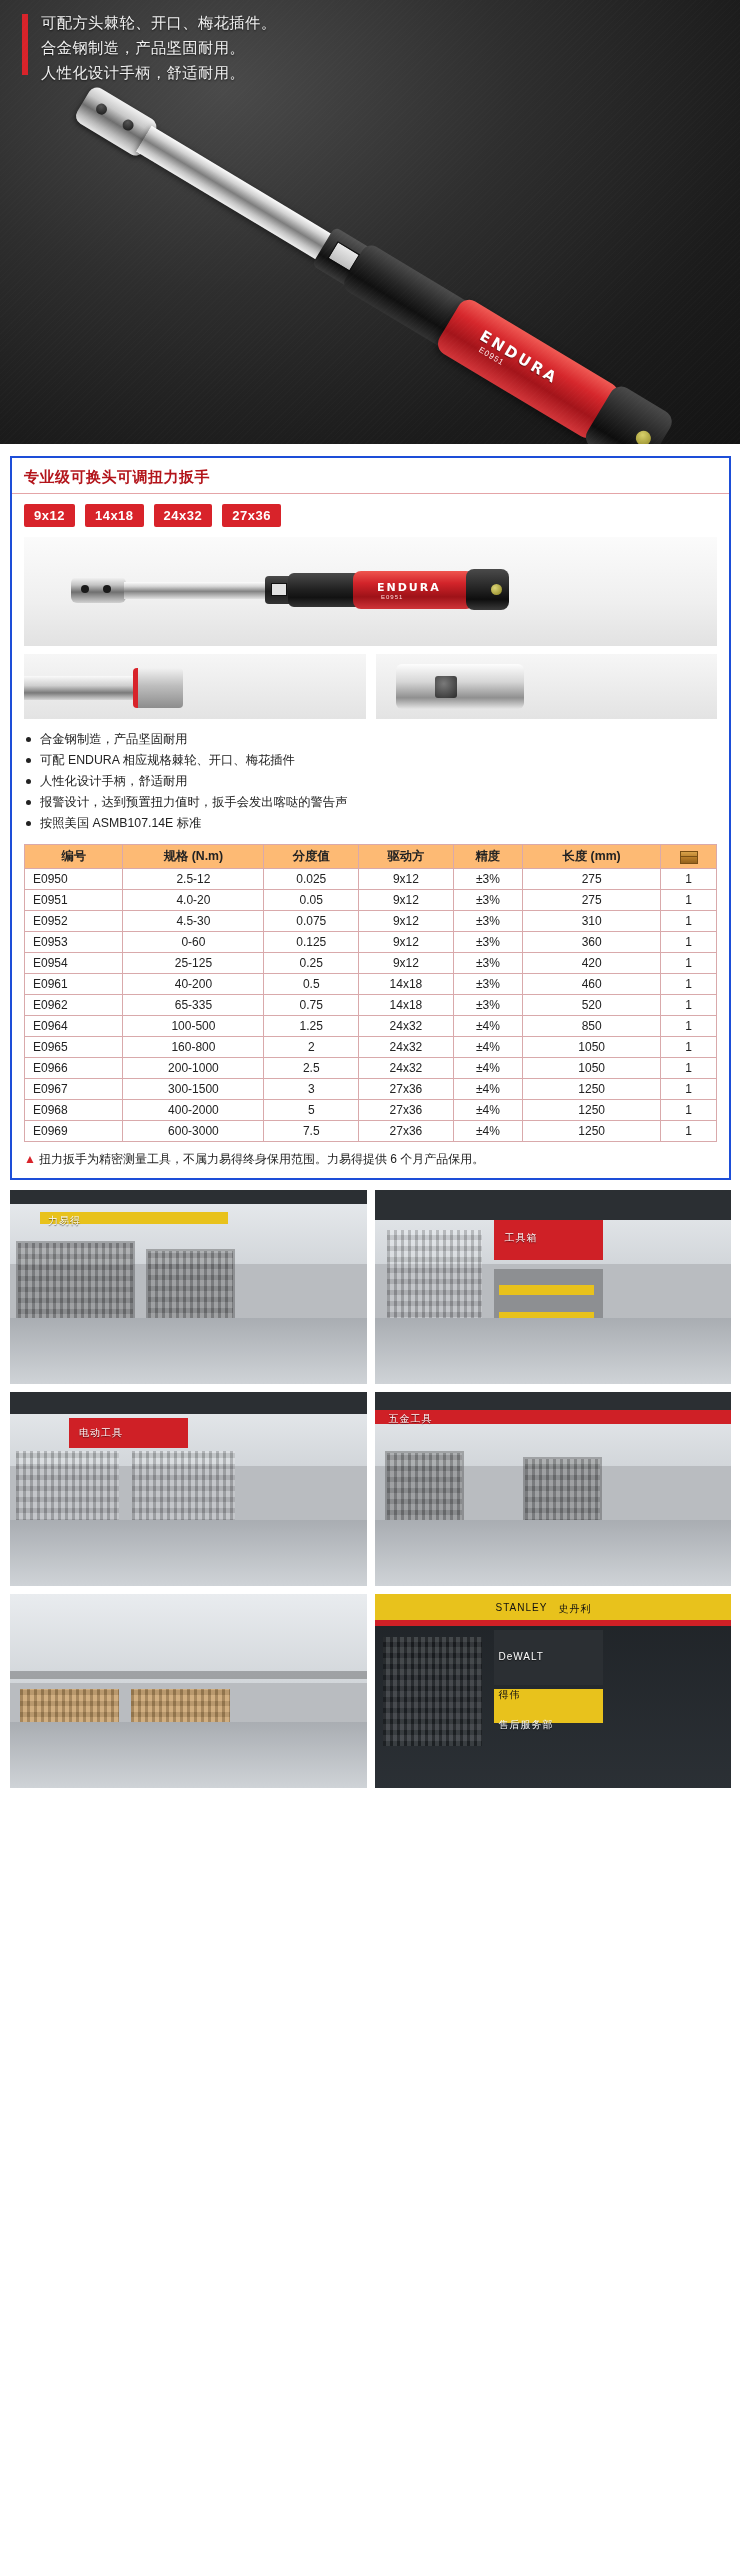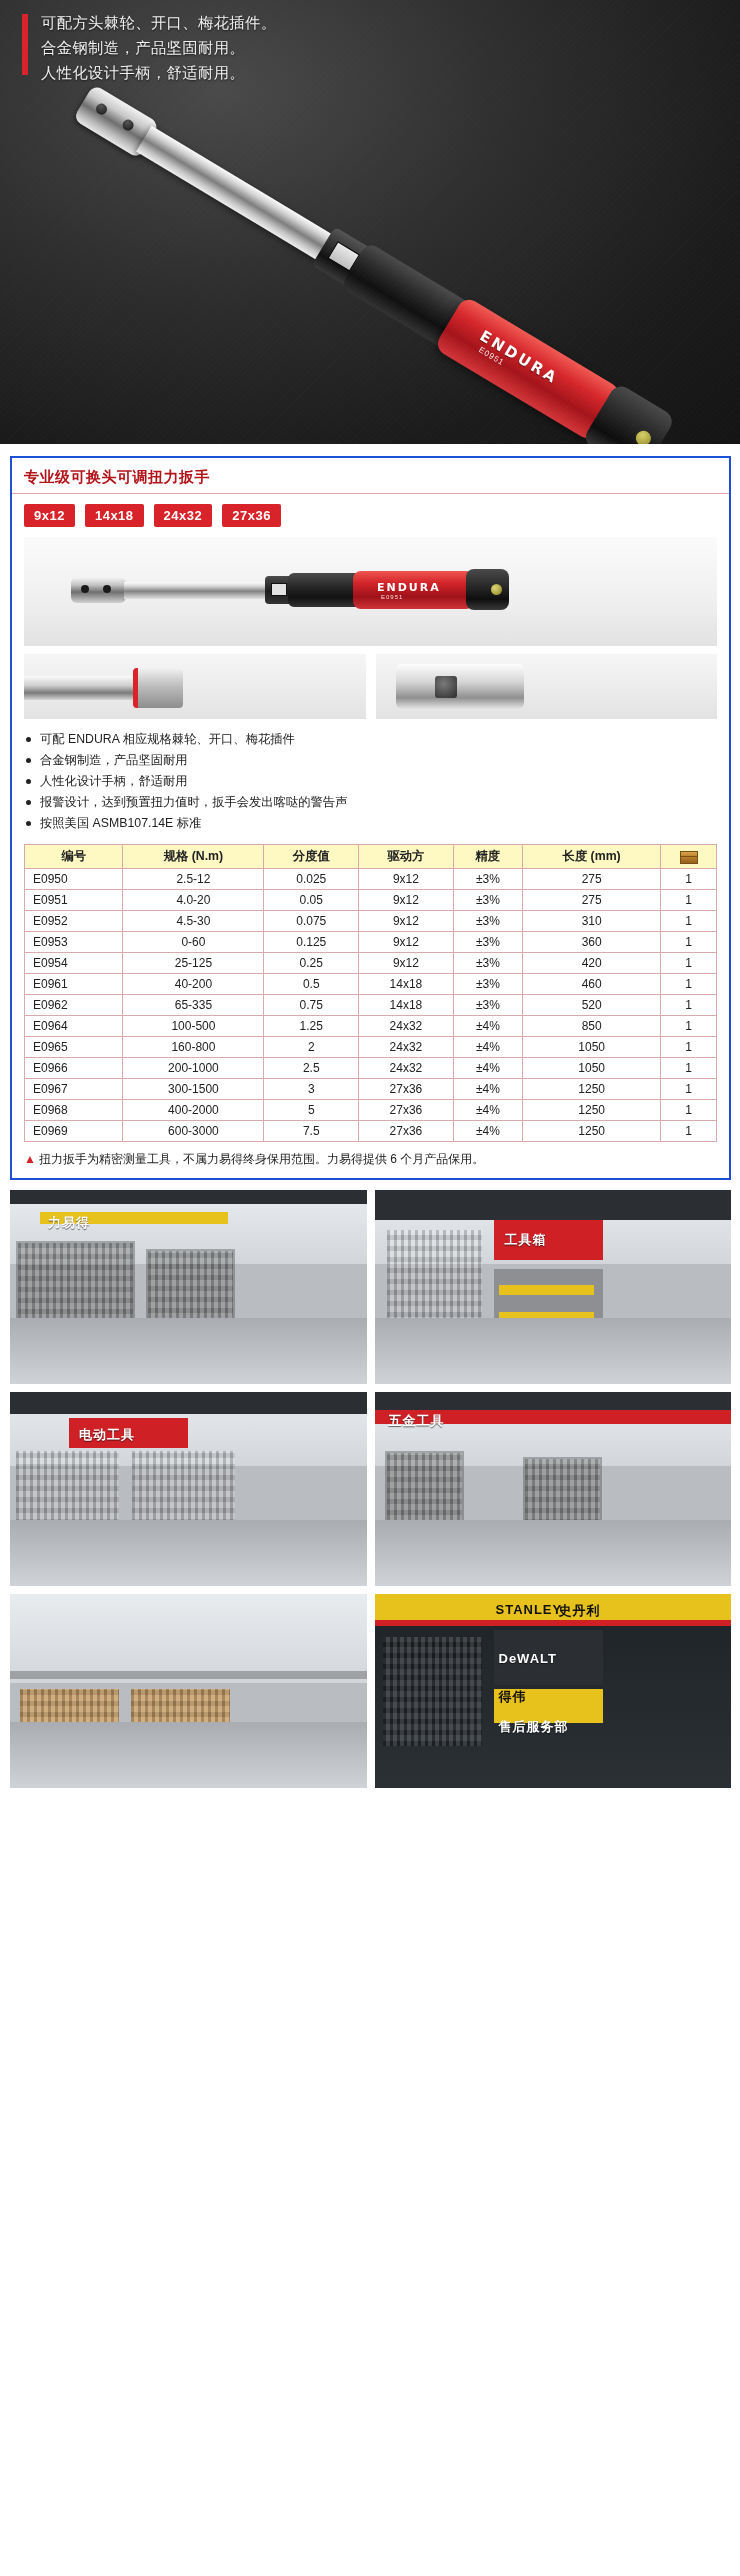--- a/index.html
+++ b/index.html
@@ -246,21 +246,21 @@
     border-collapse: collapse;
     font-size: 12px;
   }
   table.spec th, table.spec td {
     border: 1px solid #d9a9ab;
     padding: 3px 4px;
     text-align: center;
     color: #222;
   }
   table.spec thead th {
-    background: #fef9c3;
+    background: #fdba74;
     font-weight: bold;
     font-size: 12.3px;
   }
   table.spec td.code { text-align: left; padding-left: 8px; }
   table.spec td.code .new {
     color: #d8232a;
     font-style: italic;
     font-weight: bold;
     font-size: 10px;
     margin-left: 4px;
@@ -329,22 +329,22 @@
   }
   .photo .goods {
     position: absolute;
     background-image:
       repeating-linear-gradient(90deg, rgba(0,0,0,.18) 0 3px, rgba(255,255,255,.10) 3px 7px),
       repeating-linear-gradient(0deg, rgba(0,0,0,.12) 0 5px, rgba(255,255,255,.06) 5px 11px);
   }
   .photo .label {
     position: absolute;
     color: #fff;
-    font-size: 13px;
-    font-weight: bold;
+    font-size: 10px;
+    font-weight: normal;
     letter-spacing: 1px;
     text-shadow: 0 1px 1px rgba(0,0,0,.6);
     white-space: nowrap;
   }
   .photo .label.dark { color: #111; text-shadow:none; }
 </style>
 </head>
 <body>
 
 <div class="page">
@@ -405,22 +405,22 @@
         </div>
       </div>
     </div>
 
     <div class="detail-row">
       <div class="detail-img a"></div>
       <div class="detail-img b"></div>
     </div>
 
     <ul class="feature-list">
+      <li>合金钢制造，产品坚固耐用</li>
       <li>可配 ENDURA 相应规格棘轮、开口、梅花插件</li>
-      <li>合金钢制造，产品坚固耐用</li>
       <li>人性化设计手柄，舒适耐用</li>
       <li>报警设计，达到预置扭力值时，扳手会发出喀哒的警告声</li>
       <li>按照美国 ASMB107.14E 标准</li>
     </ul>
 
     <table class="spec">
       <thead>
         <tr>
           <th>编号</th>
           <th>规格 (N.m)</th>

